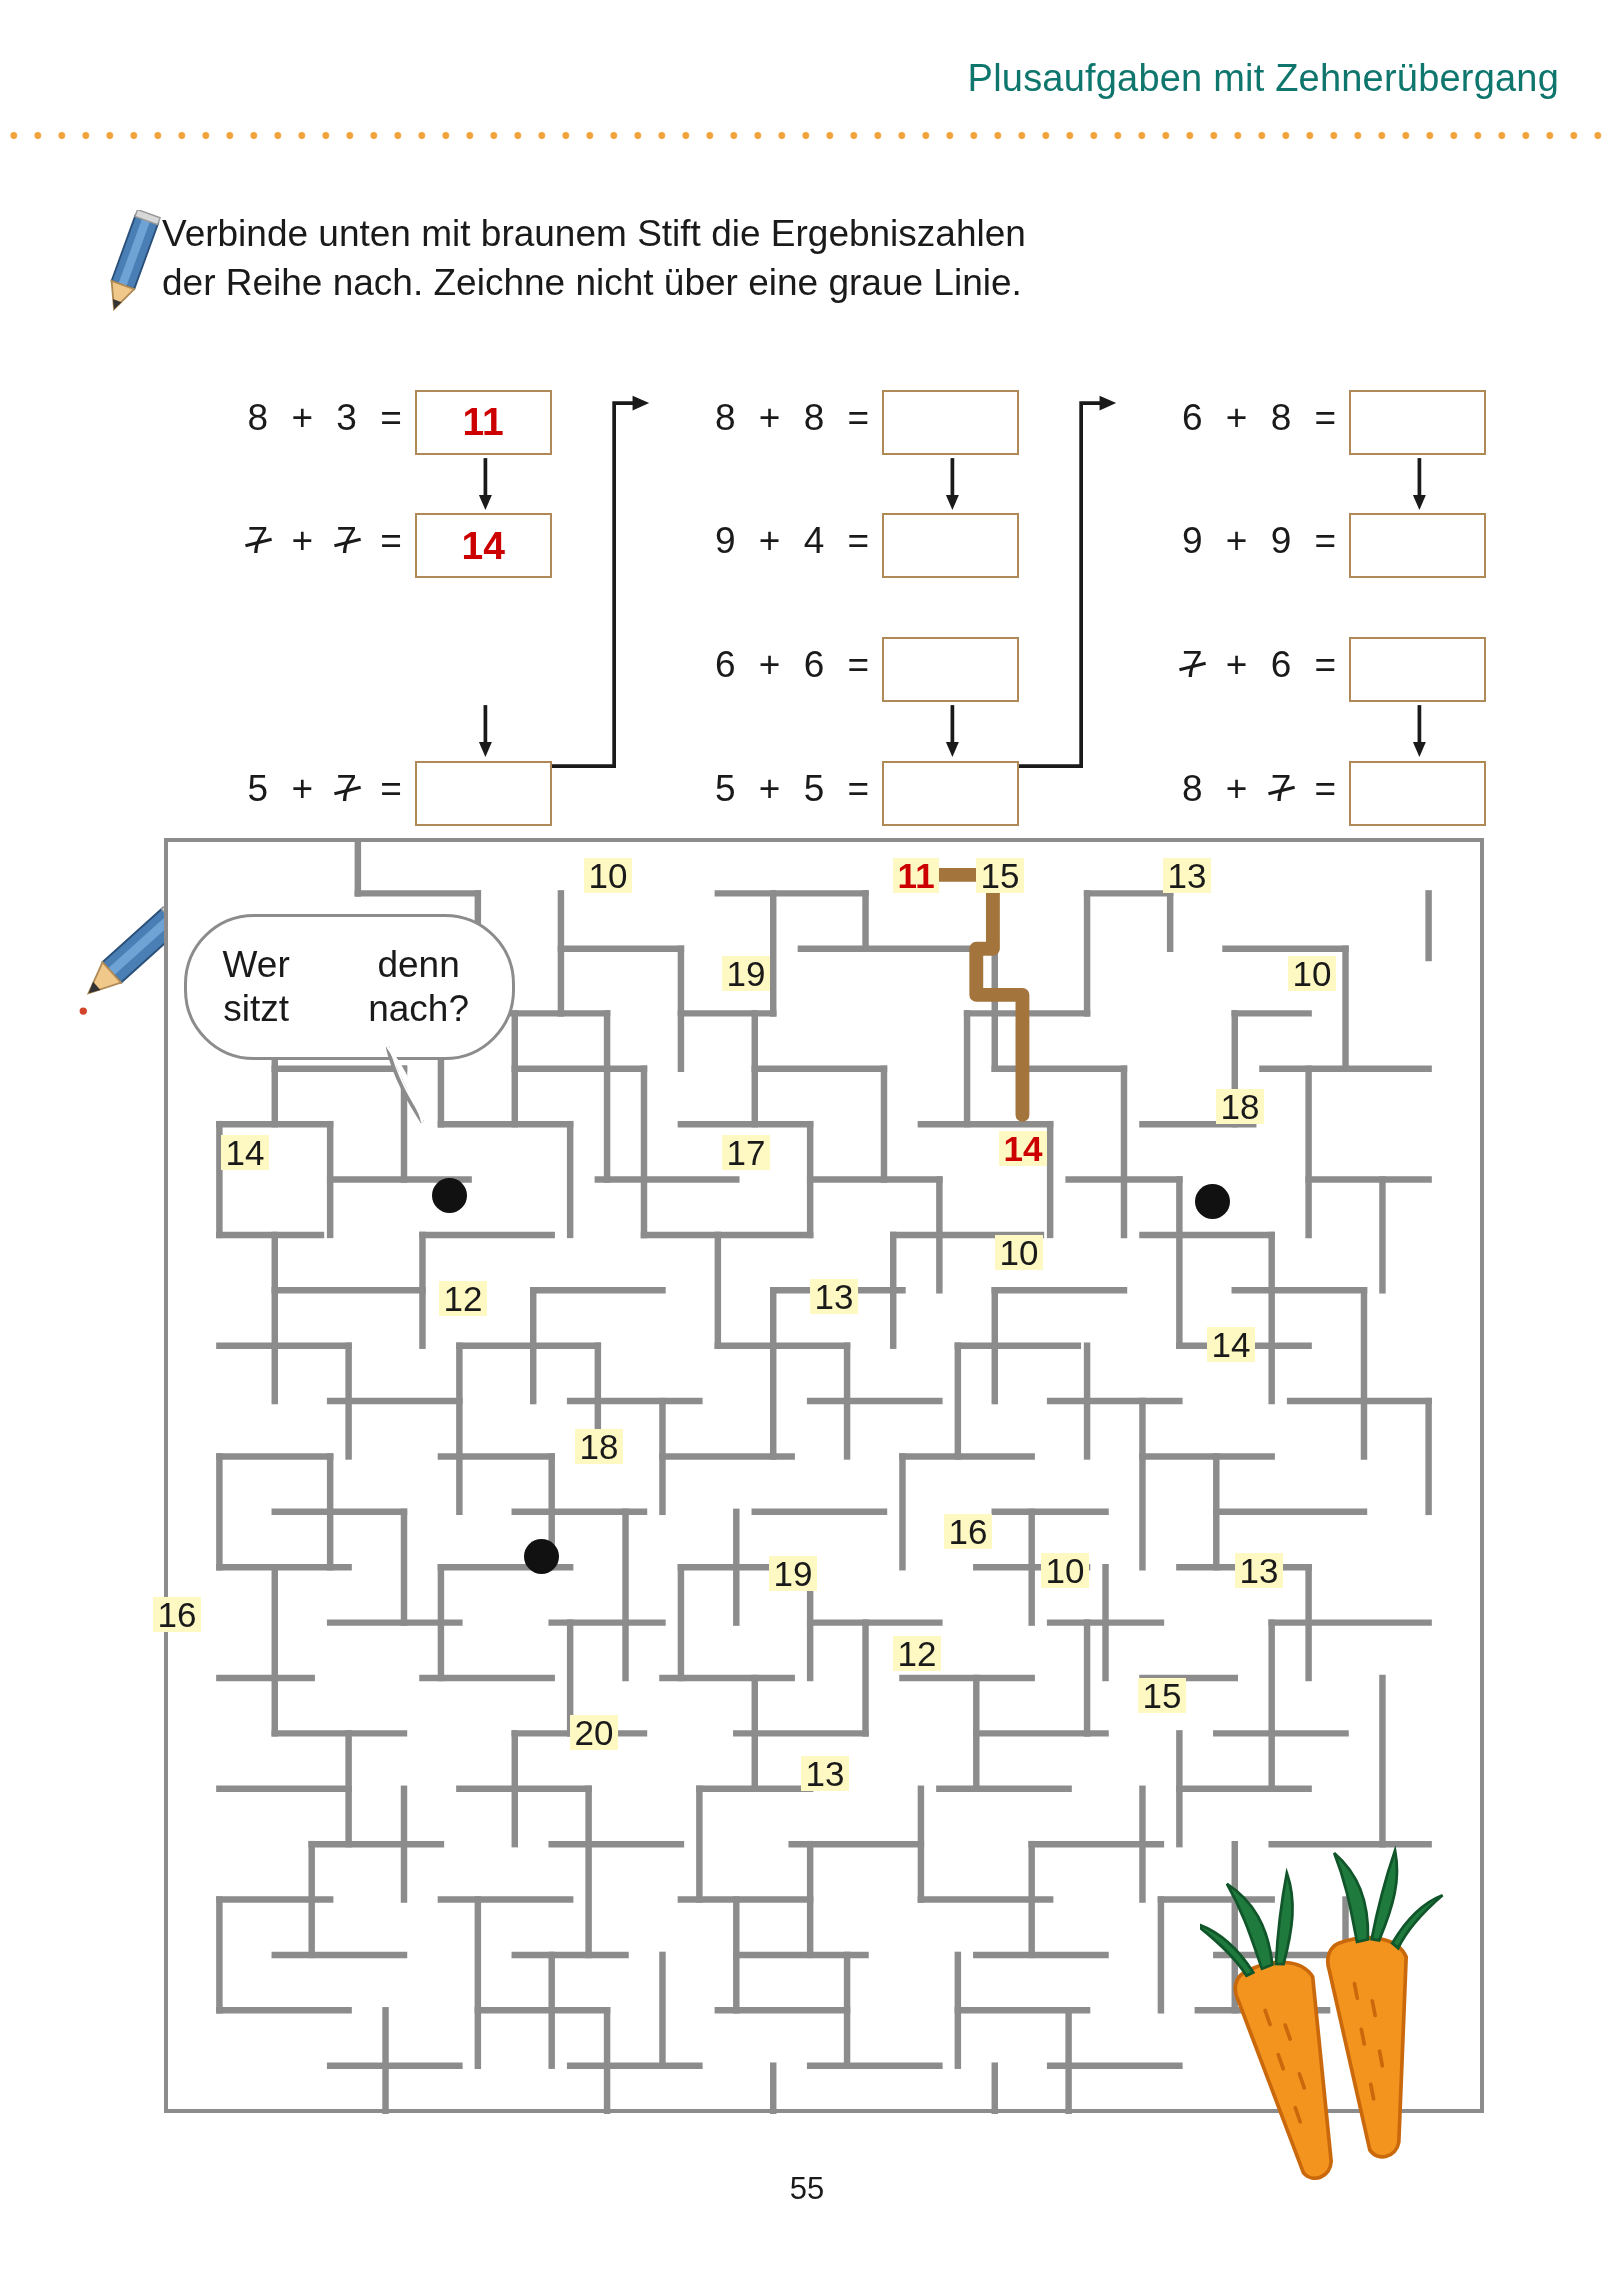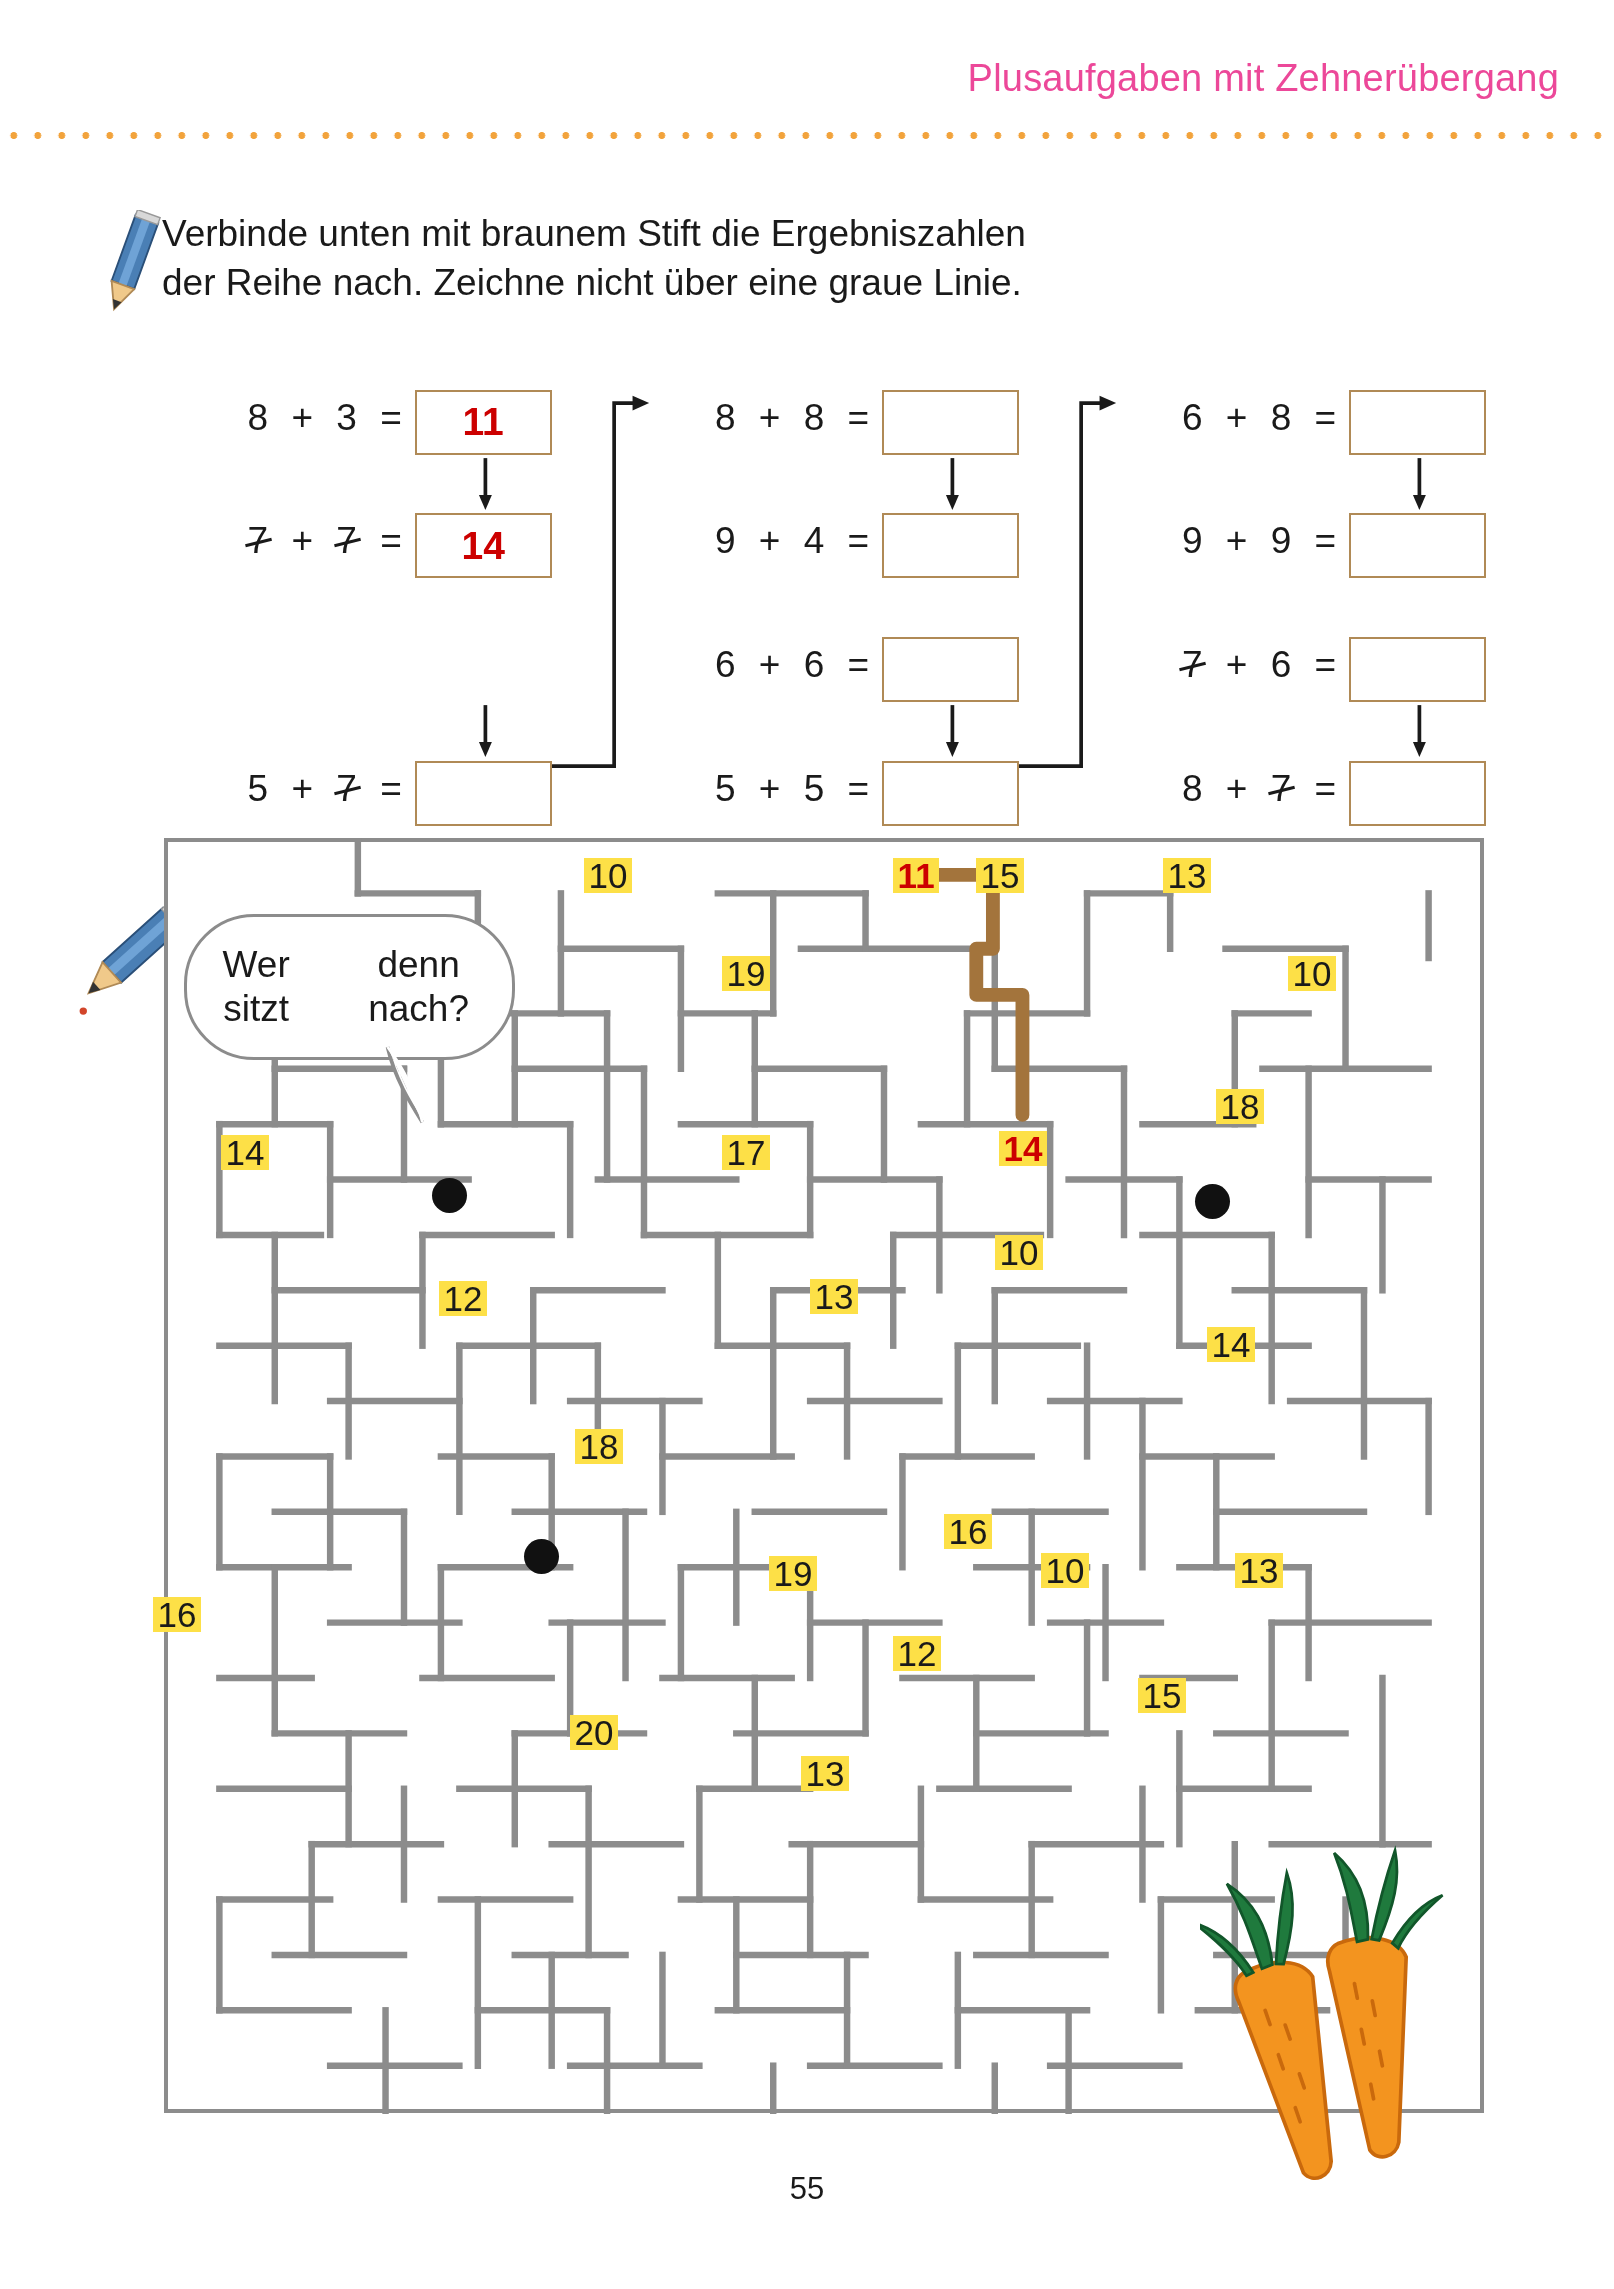--- a/index.html
+++ b/index.html
@@ -15,21 +15,21 @@
     color: #1a1a1a;
     overflow: hidden;
   }
 
   
   .header-title {
     position: absolute;
     top: 57px;
     right: 55px;
     font-size: 38px;
-    color: #ec4899;
+    color: #0f766e;
     letter-spacing: 0.2px;
   }
   .dotted-rule {
     position: absolute;
     top: 131px;
     left: 0px;
     width: 1614px;
     height: 9.2px;
     background-image: radial-gradient(circle, #f2a33c 3.3px, rgba(255,255,255,0) 3.7px);
     background-size: 24px 9.2px;
@@ -155,21 +155,21 @@
     background: #ffffff;
   }
   .maze-svg {
     position: absolute;
     inset: 0;
   }
   .maze-num {
     position: absolute;
     font-size: 35px;
     color: #1a1a1a;
-    background: #fde047;
+    background: #fef9c3;
     padding: 0 4.6px;
     line-height: 1;
   }
   .maze-num.hl {
     color: #cc0000;
     font-weight: bold;
   }
   .dot {
     position: absolute;
     width: 35px;

